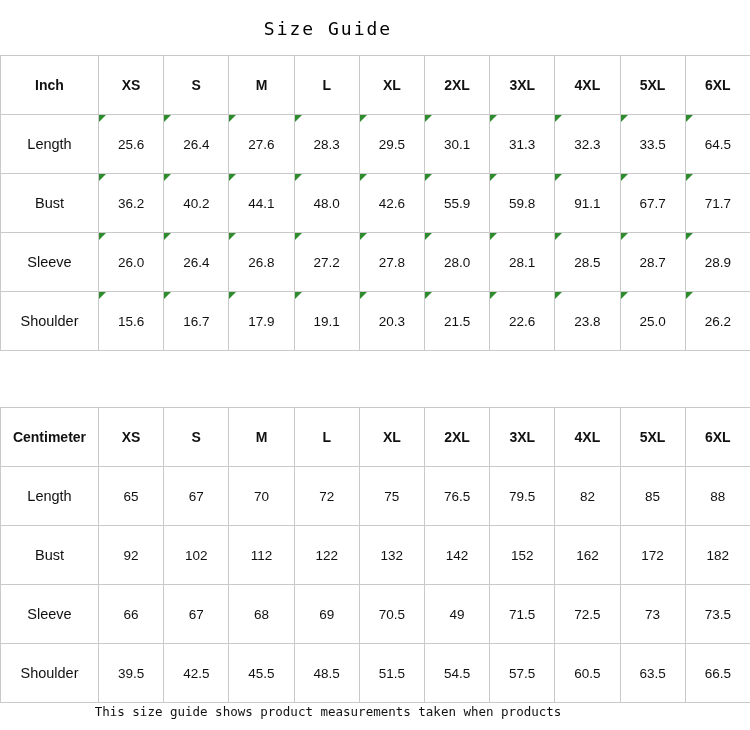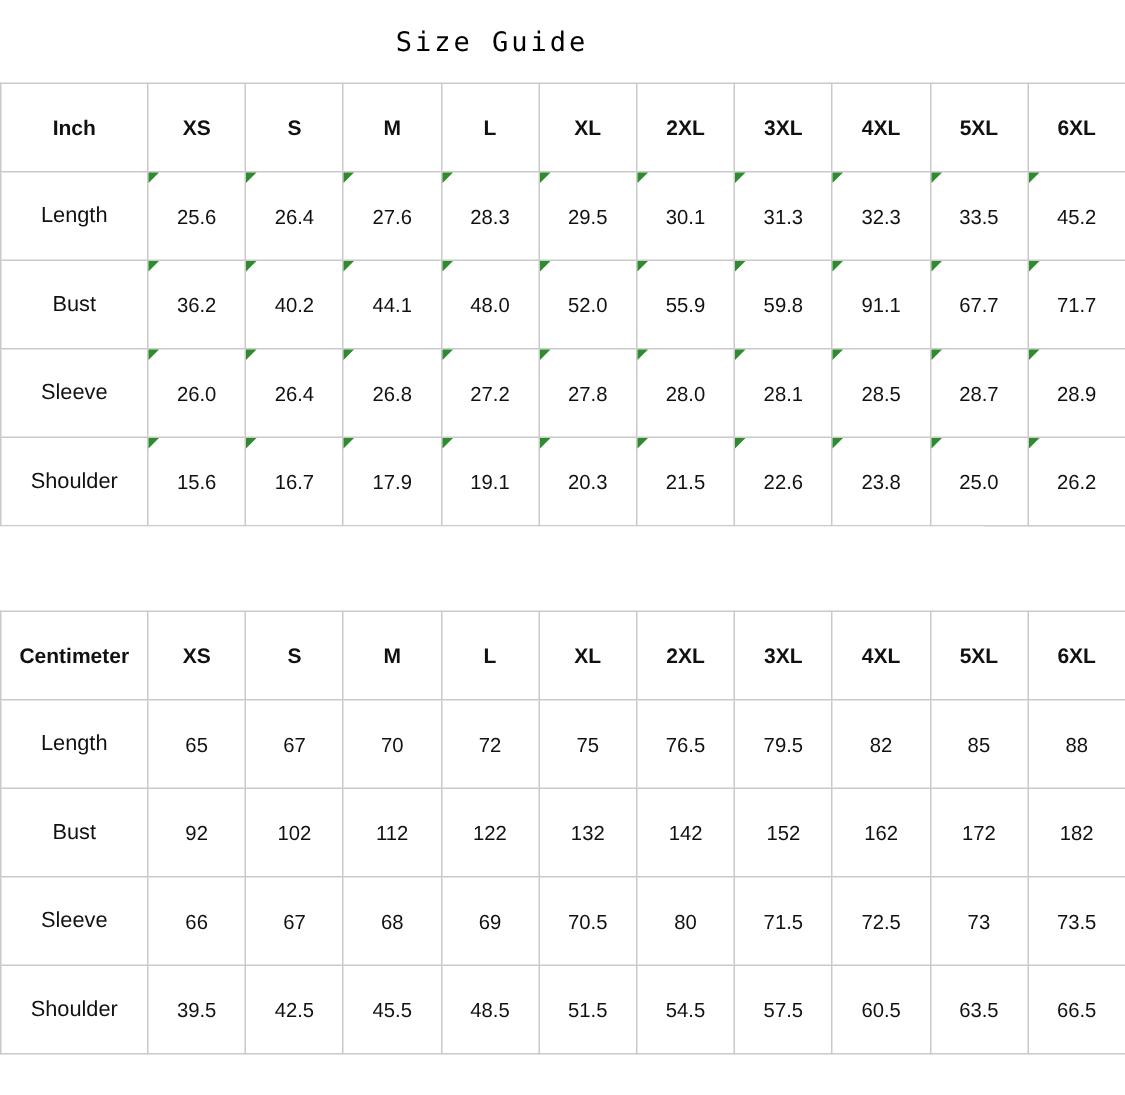--- a/index.html
+++ b/index.html
@@ -124,29 +124,29 @@
         <td class="rowlabel">Length</td>
         <td class="mark">25.6</td>
         <td class="mark">26.4</td>
         <td class="mark">27.6</td>
         <td class="mark">28.3</td>
         <td class="mark">29.5</td>
         <td class="mark">30.1</td>
         <td class="mark">31.3</td>
         <td class="mark">32.3</td>
         <td class="mark">33.5</td>
-        <td class="mark">45.2</td>
+        <td class="mark">64.5</td>
       </tr>
       <tr>
         <td class="rowlabel">Bust</td>
         <td class="mark">36.2</td>
         <td class="mark">40.2</td>
         <td class="mark">44.1</td>
         <td class="mark">48.0</td>
-        <td class="mark">52.0</td>
+        <td class="mark">42.6</td>
         <td class="mark">55.9</td>
         <td class="mark">59.8</td>
         <td class="mark">91.1</td>
         <td class="mark">67.7</td>
         <td class="mark">71.7</td>
       </tr>
       <tr>
         <td class="rowlabel">Sleeve</td>
         <td class="mark">26.0</td>
         <td class="mark">26.4</td>
@@ -231,21 +231,21 @@
         <td>172</td>
         <td>182</td>
       </tr>
       <tr>
         <td class="rowlabel">Sleeve</td>
         <td>66</td>
         <td>67</td>
         <td>68</td>
         <td>69</td>
         <td>70.5</td>
-        <td>80</td>
+        <td>49</td>
         <td>71.5</td>
         <td>72.5</td>
         <td>73</td>
         <td>73.5</td>
       </tr>
       <tr>
         <td class="rowlabel">Shoulder</td>
         <td>39.5</td>
         <td>42.5</td>
         <td>45.5</td>
@@ -254,15 +254,16 @@
         <td>54.5</td>
         <td>57.5</td>
         <td>60.5</td>
         <td>63.5</td>
         <td>66.5</td>
       </tr>
     </tbody>
   </table>
 
   <div class="footnote">
+    <div>This size guide shows product measurements taken when products</div>
   </div>
 
 </div>
 
 </body></html>

